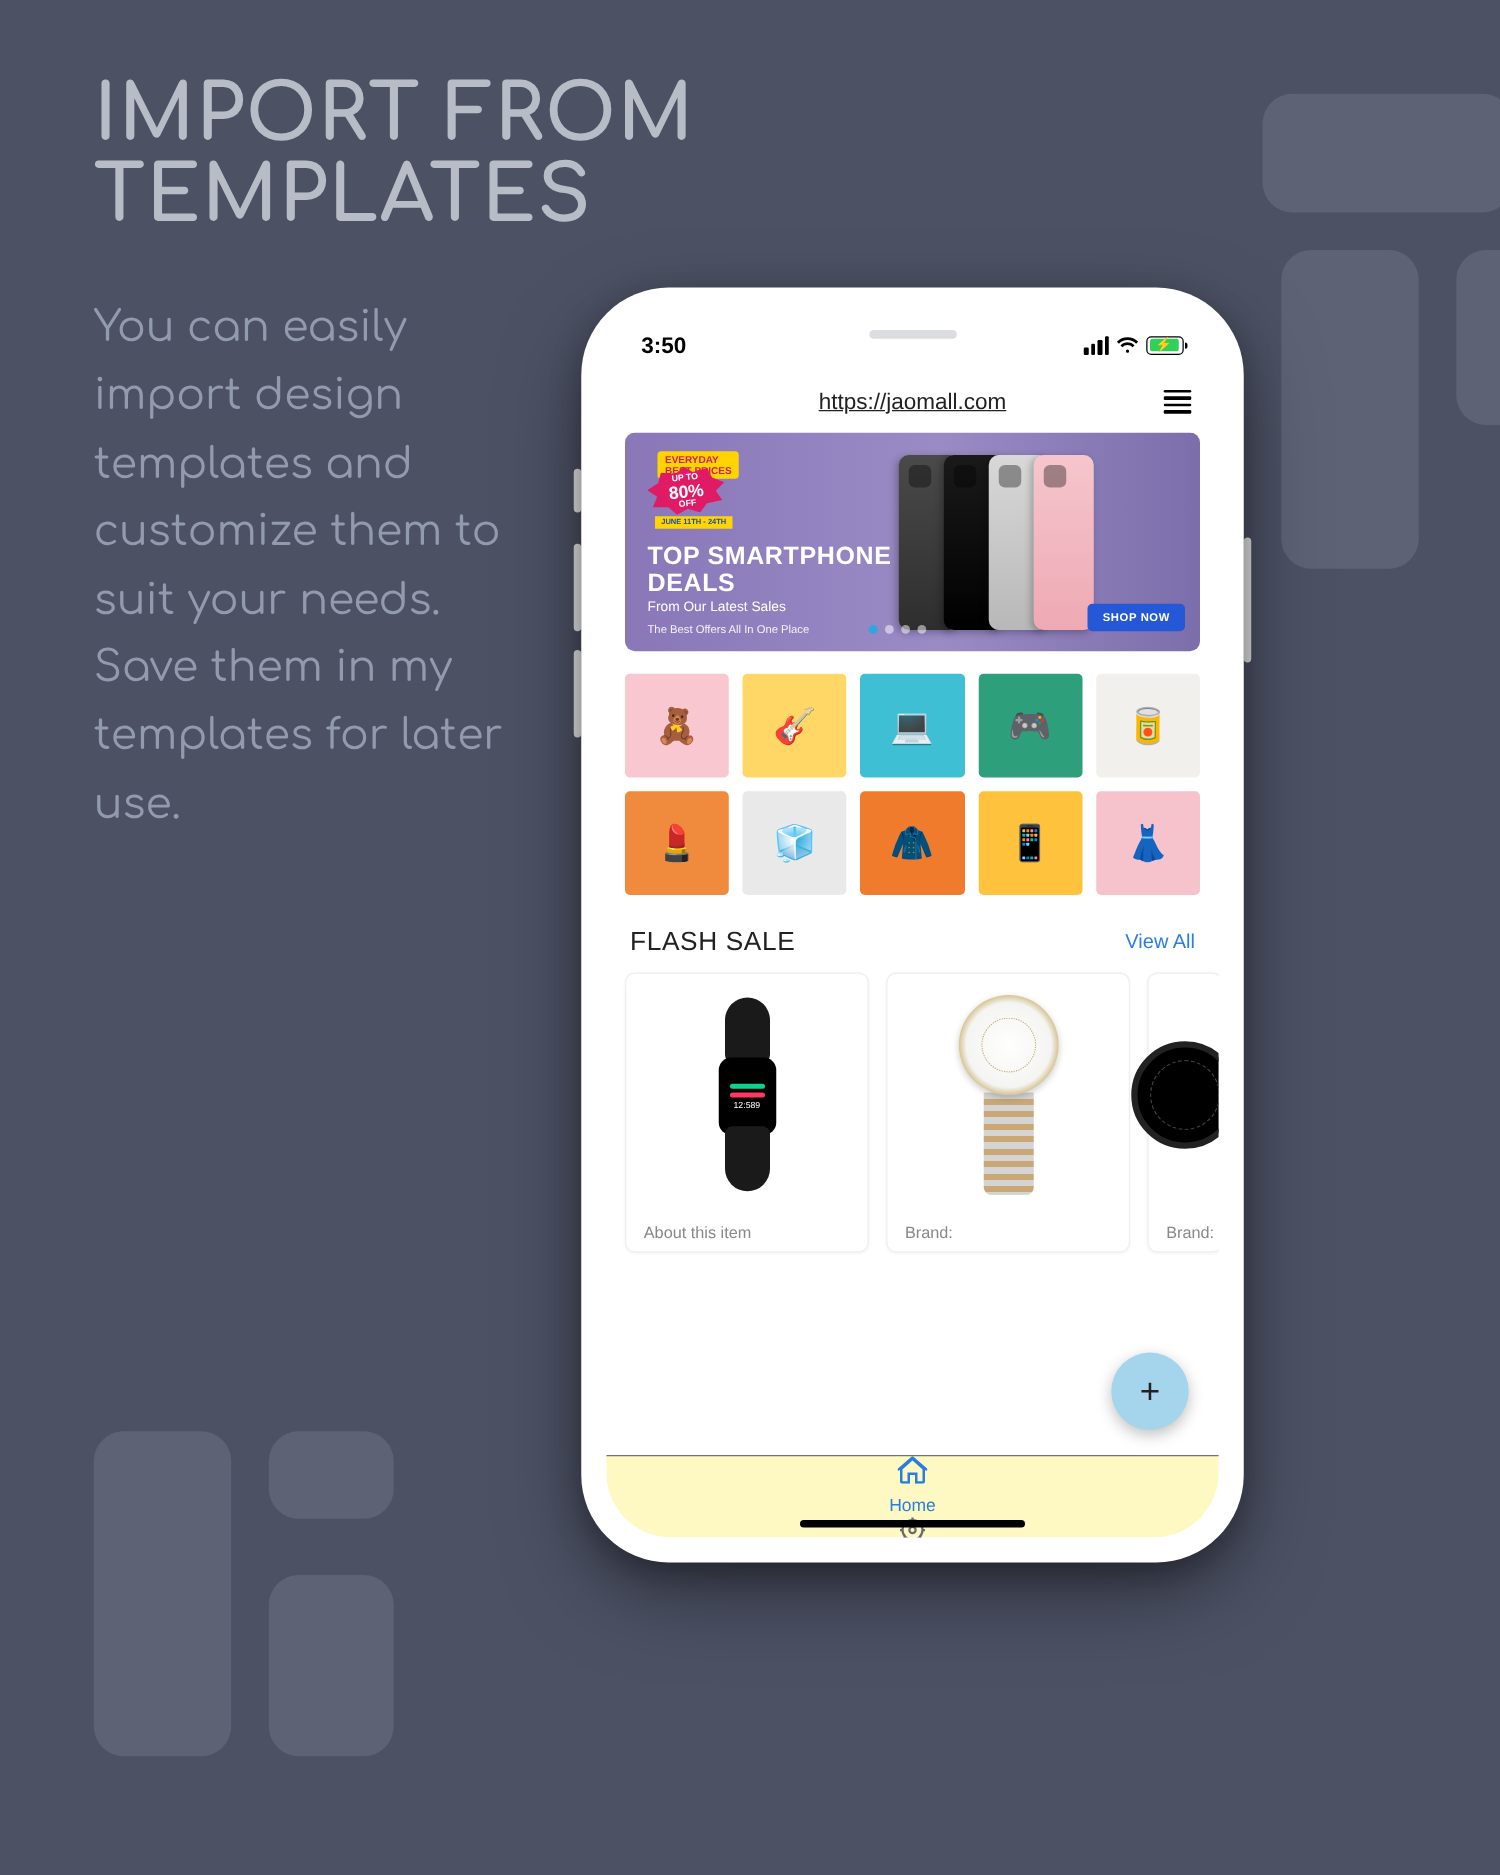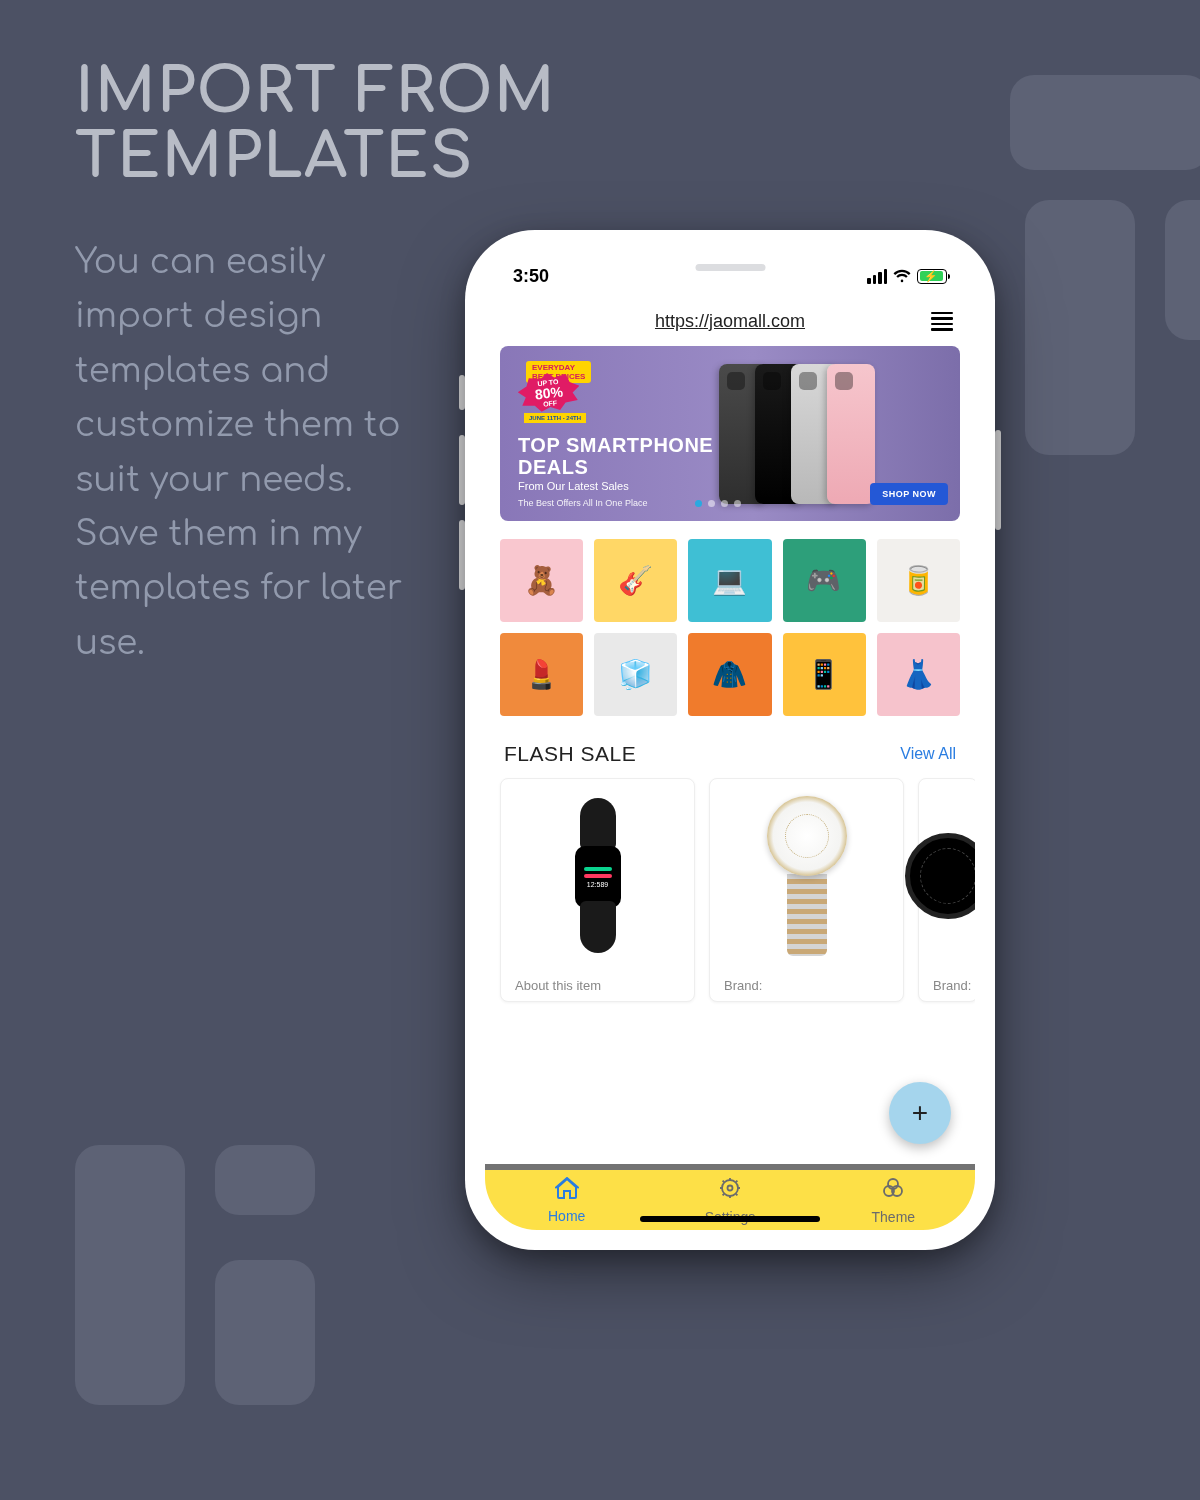--- a/index.html
+++ b/index.html
@@ -96,21 +96,21 @@
 .rot-dial::before{content:"";position:absolute;inset:-6px;border-radius:50%;background:conic-gradient(#e0cfa5,#c4af7c,#e0cfa5,#c4af7c,#e0cfa5);z-index:-1;}
 .rot-dial::after{content:"";position:absolute;inset:18px;border-radius:50%;border:1px dotted #c4af7c;}
 .rot-band{width:40px;flex:1;background:repeating-linear-gradient(#d4d4d4 0 5px,#c9a876 5px 10px);border-radius:0 0 6px 6px;margin-top:-2px;}
 
 .smartw{width:90px;height:160px;display:flex;align-items:center;}
 .sw-face{width:86px;height:86px;background:#000;border-radius:50%;border:5px solid #222;position:relative;}
 .sw-face::before{content:"";position:absolute;inset:10px;border-radius:50%;border:1px dashed #444;}
 
 .fab{position:absolute;right:24px;bottom:86px;width:62px;height:62px;background:#a5d5ed;border-radius:50%;display:flex;align-items:center;justify-content:center;font-size:28px;color:#222;box-shadow:0 4px 12px rgba(0,0,0,.25);z-index:40;}
 
-.bottom-nav{position:absolute;bottom:0;left:0;right:0;height:66px;background:#fde047;border-top:6px solid #737373;display:flex;z-index:30;}
+.bottom-nav{position:absolute;bottom:0;left:0;right:0;height:66px;background:#fef9c3;border-top:1px solid #737373;display:flex;z-index:30;flex-direction:column;}
 .nav-item{flex:1;display:flex;flex-direction:column;align-items:center;justify-content:center;gap:3px;color:#6b6b6b;font-size:14px;}
 .nav-item.active{color:#2a7de1;}
 .nav-ic{font-size:22px;}
 </style>
 </head>
 <body>
 
 <div class="deco deco-tr1"></div>
 <div class="deco deco-tr2"></div>
 <div class="deco deco-tr3"></div>

